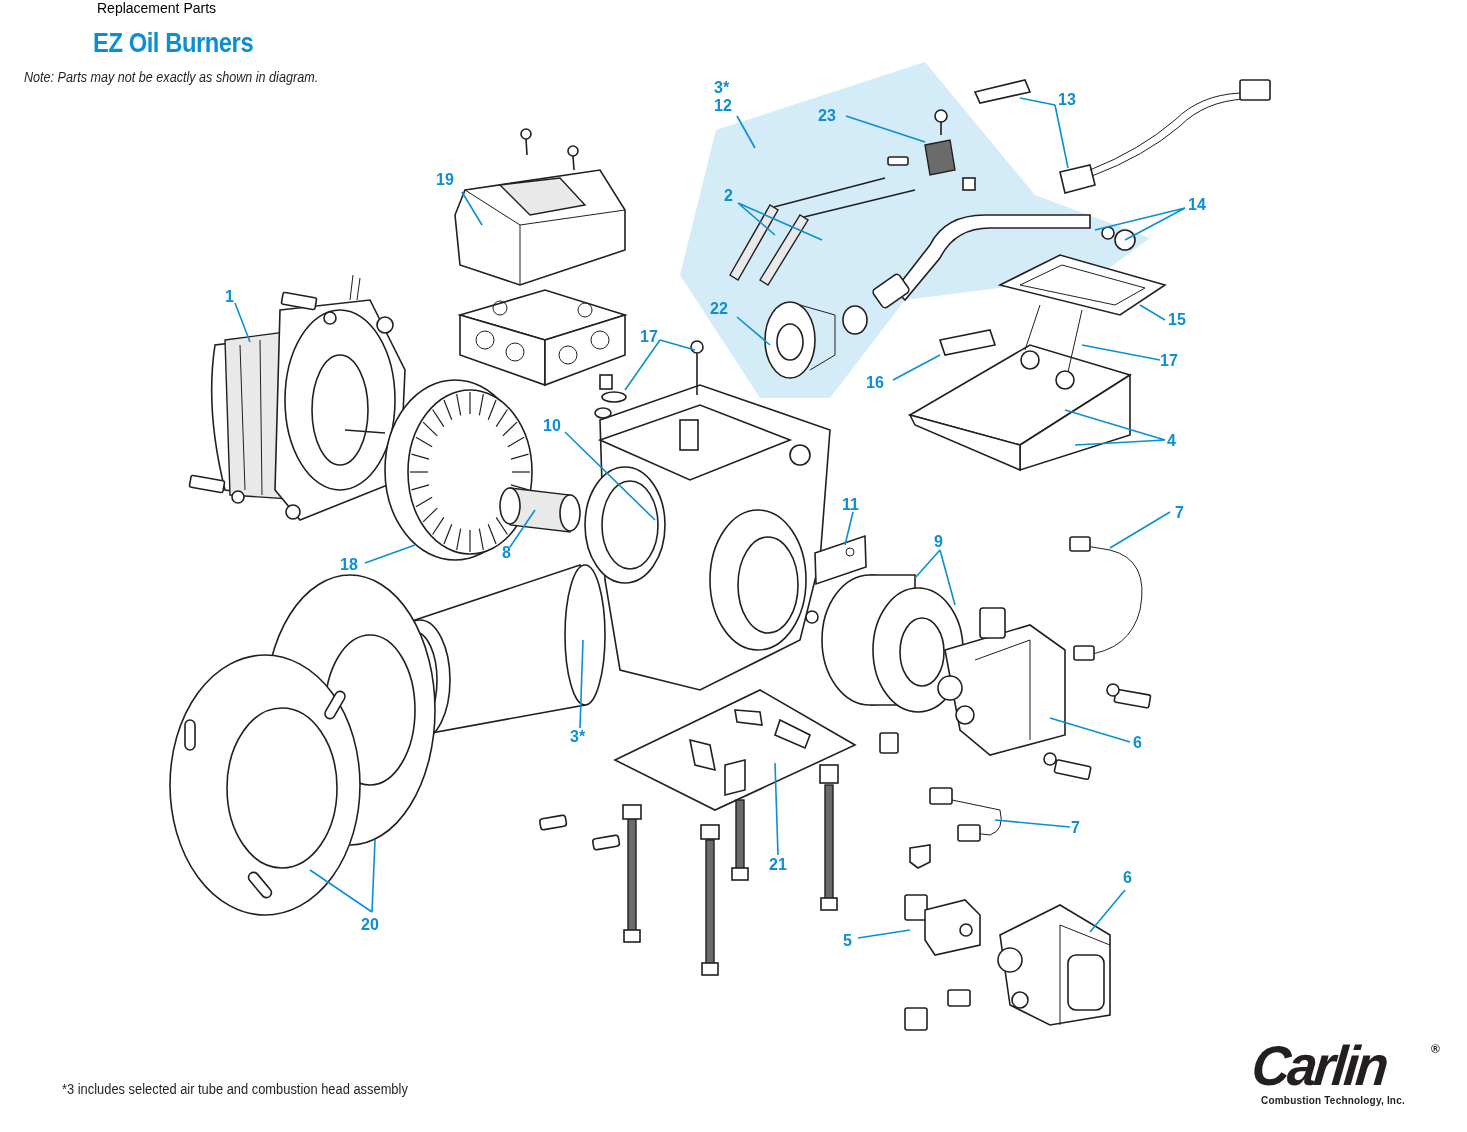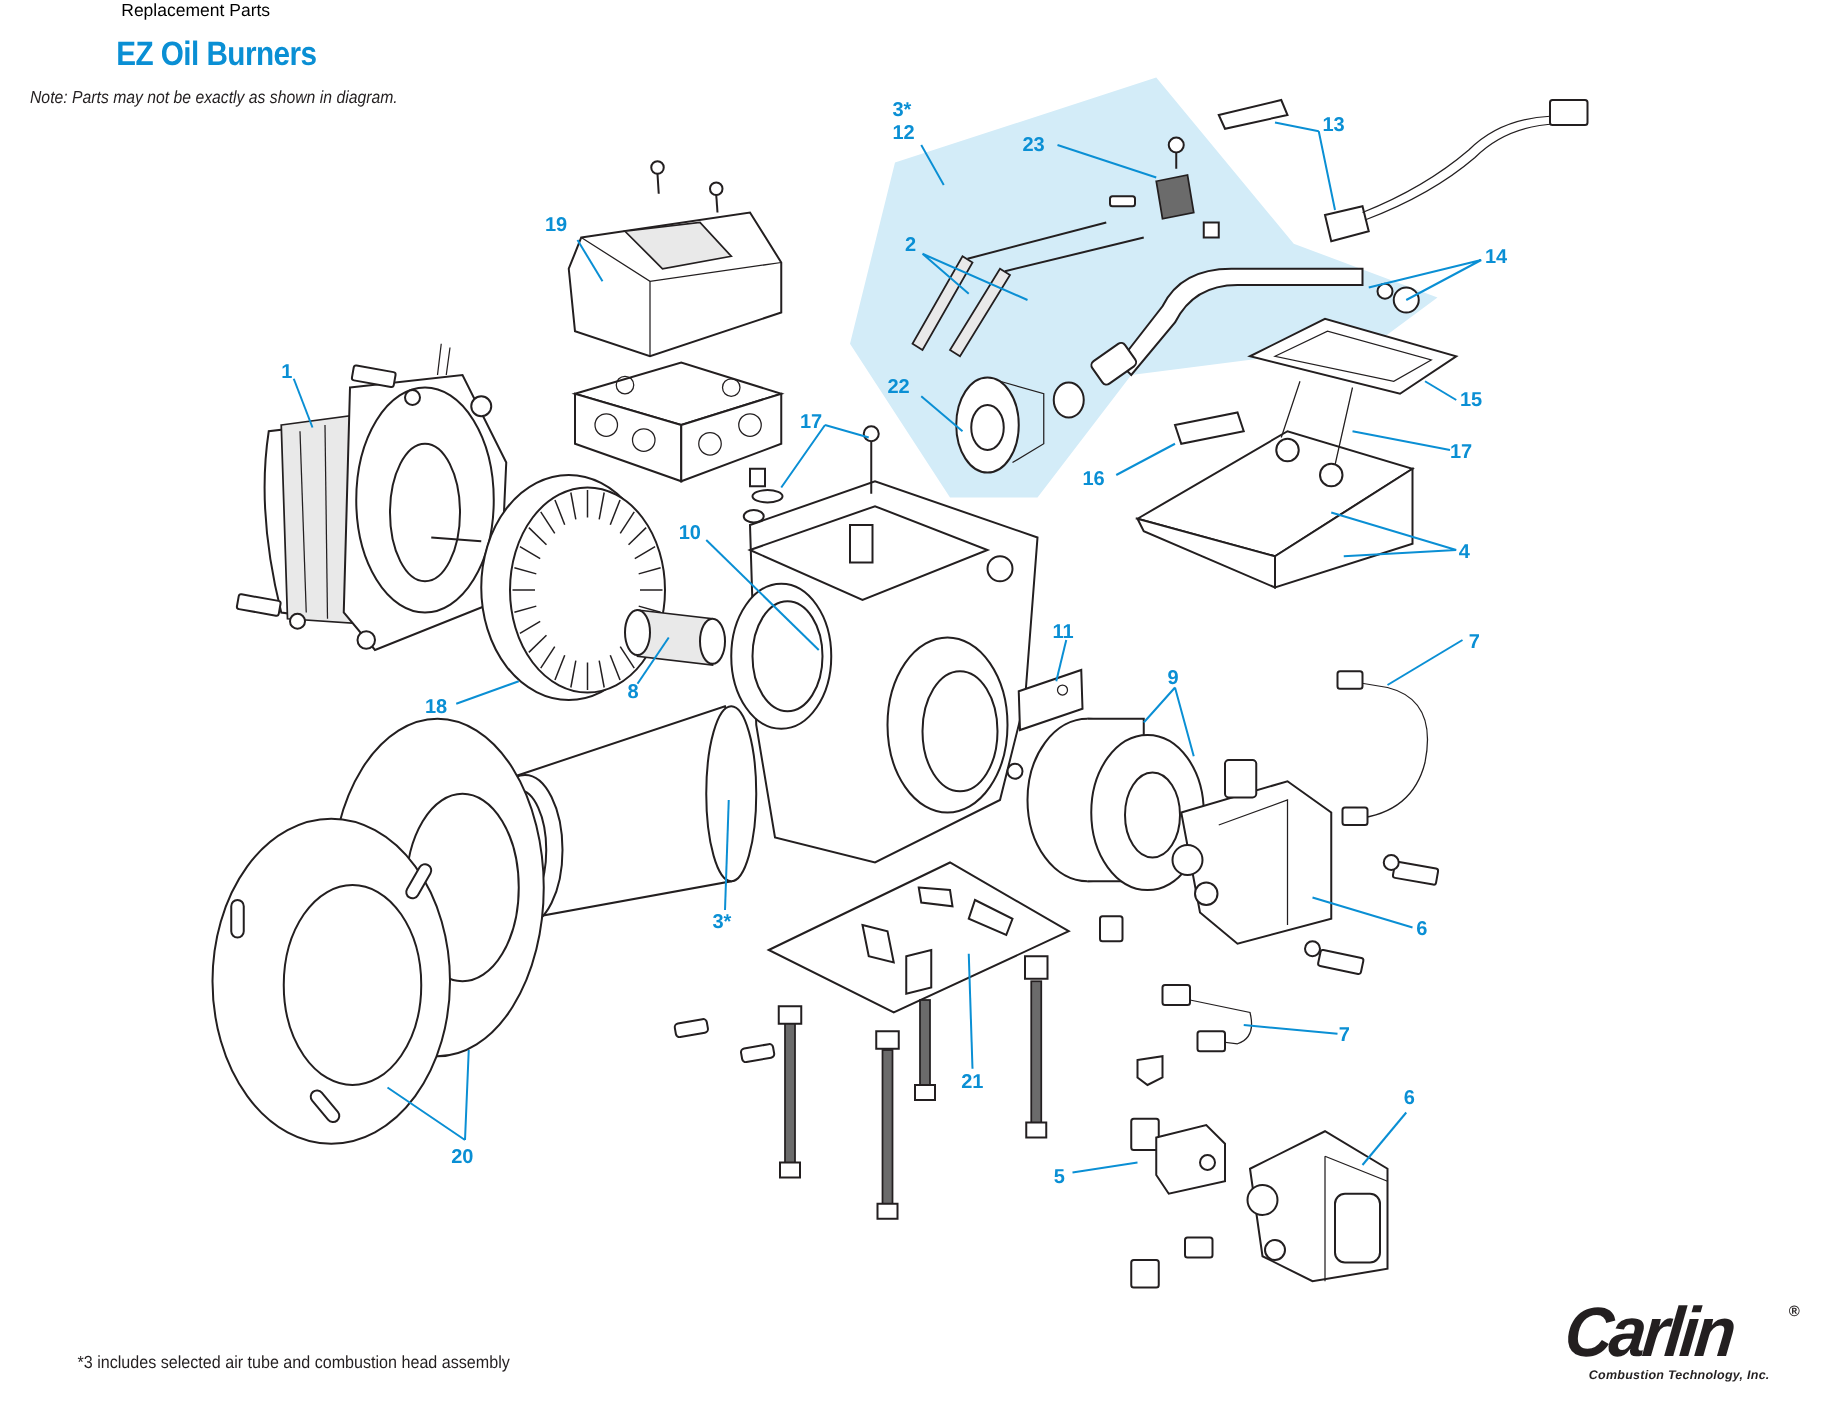--- a/index.html
+++ b/index.html
@@ -4,21 +4,21 @@
 <style>
   html, body { margin:0; padding:0; background:#ffffff; }
   body { width:1467px; height:1132px; position:relative; overflow:hidden; font-family:"Liberation Sans", sans-serif; color:#231f20; }
   .hdr-section { position:absolute; left:97px; top:0px; font-size:14px; color:#000000; }
   .hdr-title { position:absolute; left:93px; top:28px; font-size:27px; font-weight:bold; color:#0a8fd4; letter-spacing:-0.5px; transform:scaleX(0.88); transform-origin:left top; }
   .hdr-note { position:absolute; left:24px; top:69px; font-size:14px; font-style:italic; color:#231f20; transform:scaleX(0.9); transform-origin:left top; }
   .footnote { position:absolute; left:62px; top:1081px; font-size:14px; color:#231f20; transform:scaleX(0.92); transform-origin:left top; }
   .logo { position:absolute; left:1255px; top:1038px; width:195px; height:75px; }
   .logo-word { position:absolute; left:0; top:0; font-size:56px; font-weight:bold; font-style:italic; color:#231f20; letter-spacing:-3px; line-height:1; transform:scaleX(0.95) skewX(-6deg); transform-origin:left top; font-family:"Liberation Sans", sans-serif; }
   .logo-reg { position:absolute; left:176px; top:4px; font-size:12px; font-weight:bold; color:#231f20; }
-  .logo-sub { position:absolute; left:16px; top:57px; font-size:10px; font-weight:bold; font-style:italic; color:#231f20; letter-spacing:0.2px; white-space:nowrap; }
+  .logo-sub { position:absolute; left:6px; top:57px; font-size:10px; font-weight:bold; color:#231f20; letter-spacing:0.2px; white-space:nowrap; }
   svg#diagram { position:absolute; left:0; top:0; }
   .callout { font-family:"Liberation Sans", sans-serif; font-weight:bold; font-size:16px; fill:#0a8fd4; }
   .leader { stroke:#0a8fd4; stroke-width:1.6; fill:none; }
   .part { stroke:#231f20; stroke-width:1.6; fill:#ffffff; }
   .part-g { stroke:#231f20; stroke-width:1.4; fill:#e9e9e9; }
   .part-d { stroke:#231f20; stroke-width:1.4; fill:#6b6b6b; }
   .thin { stroke:#231f20; stroke-width:1; fill:none; }
 </style>
 </head>
 <body>

